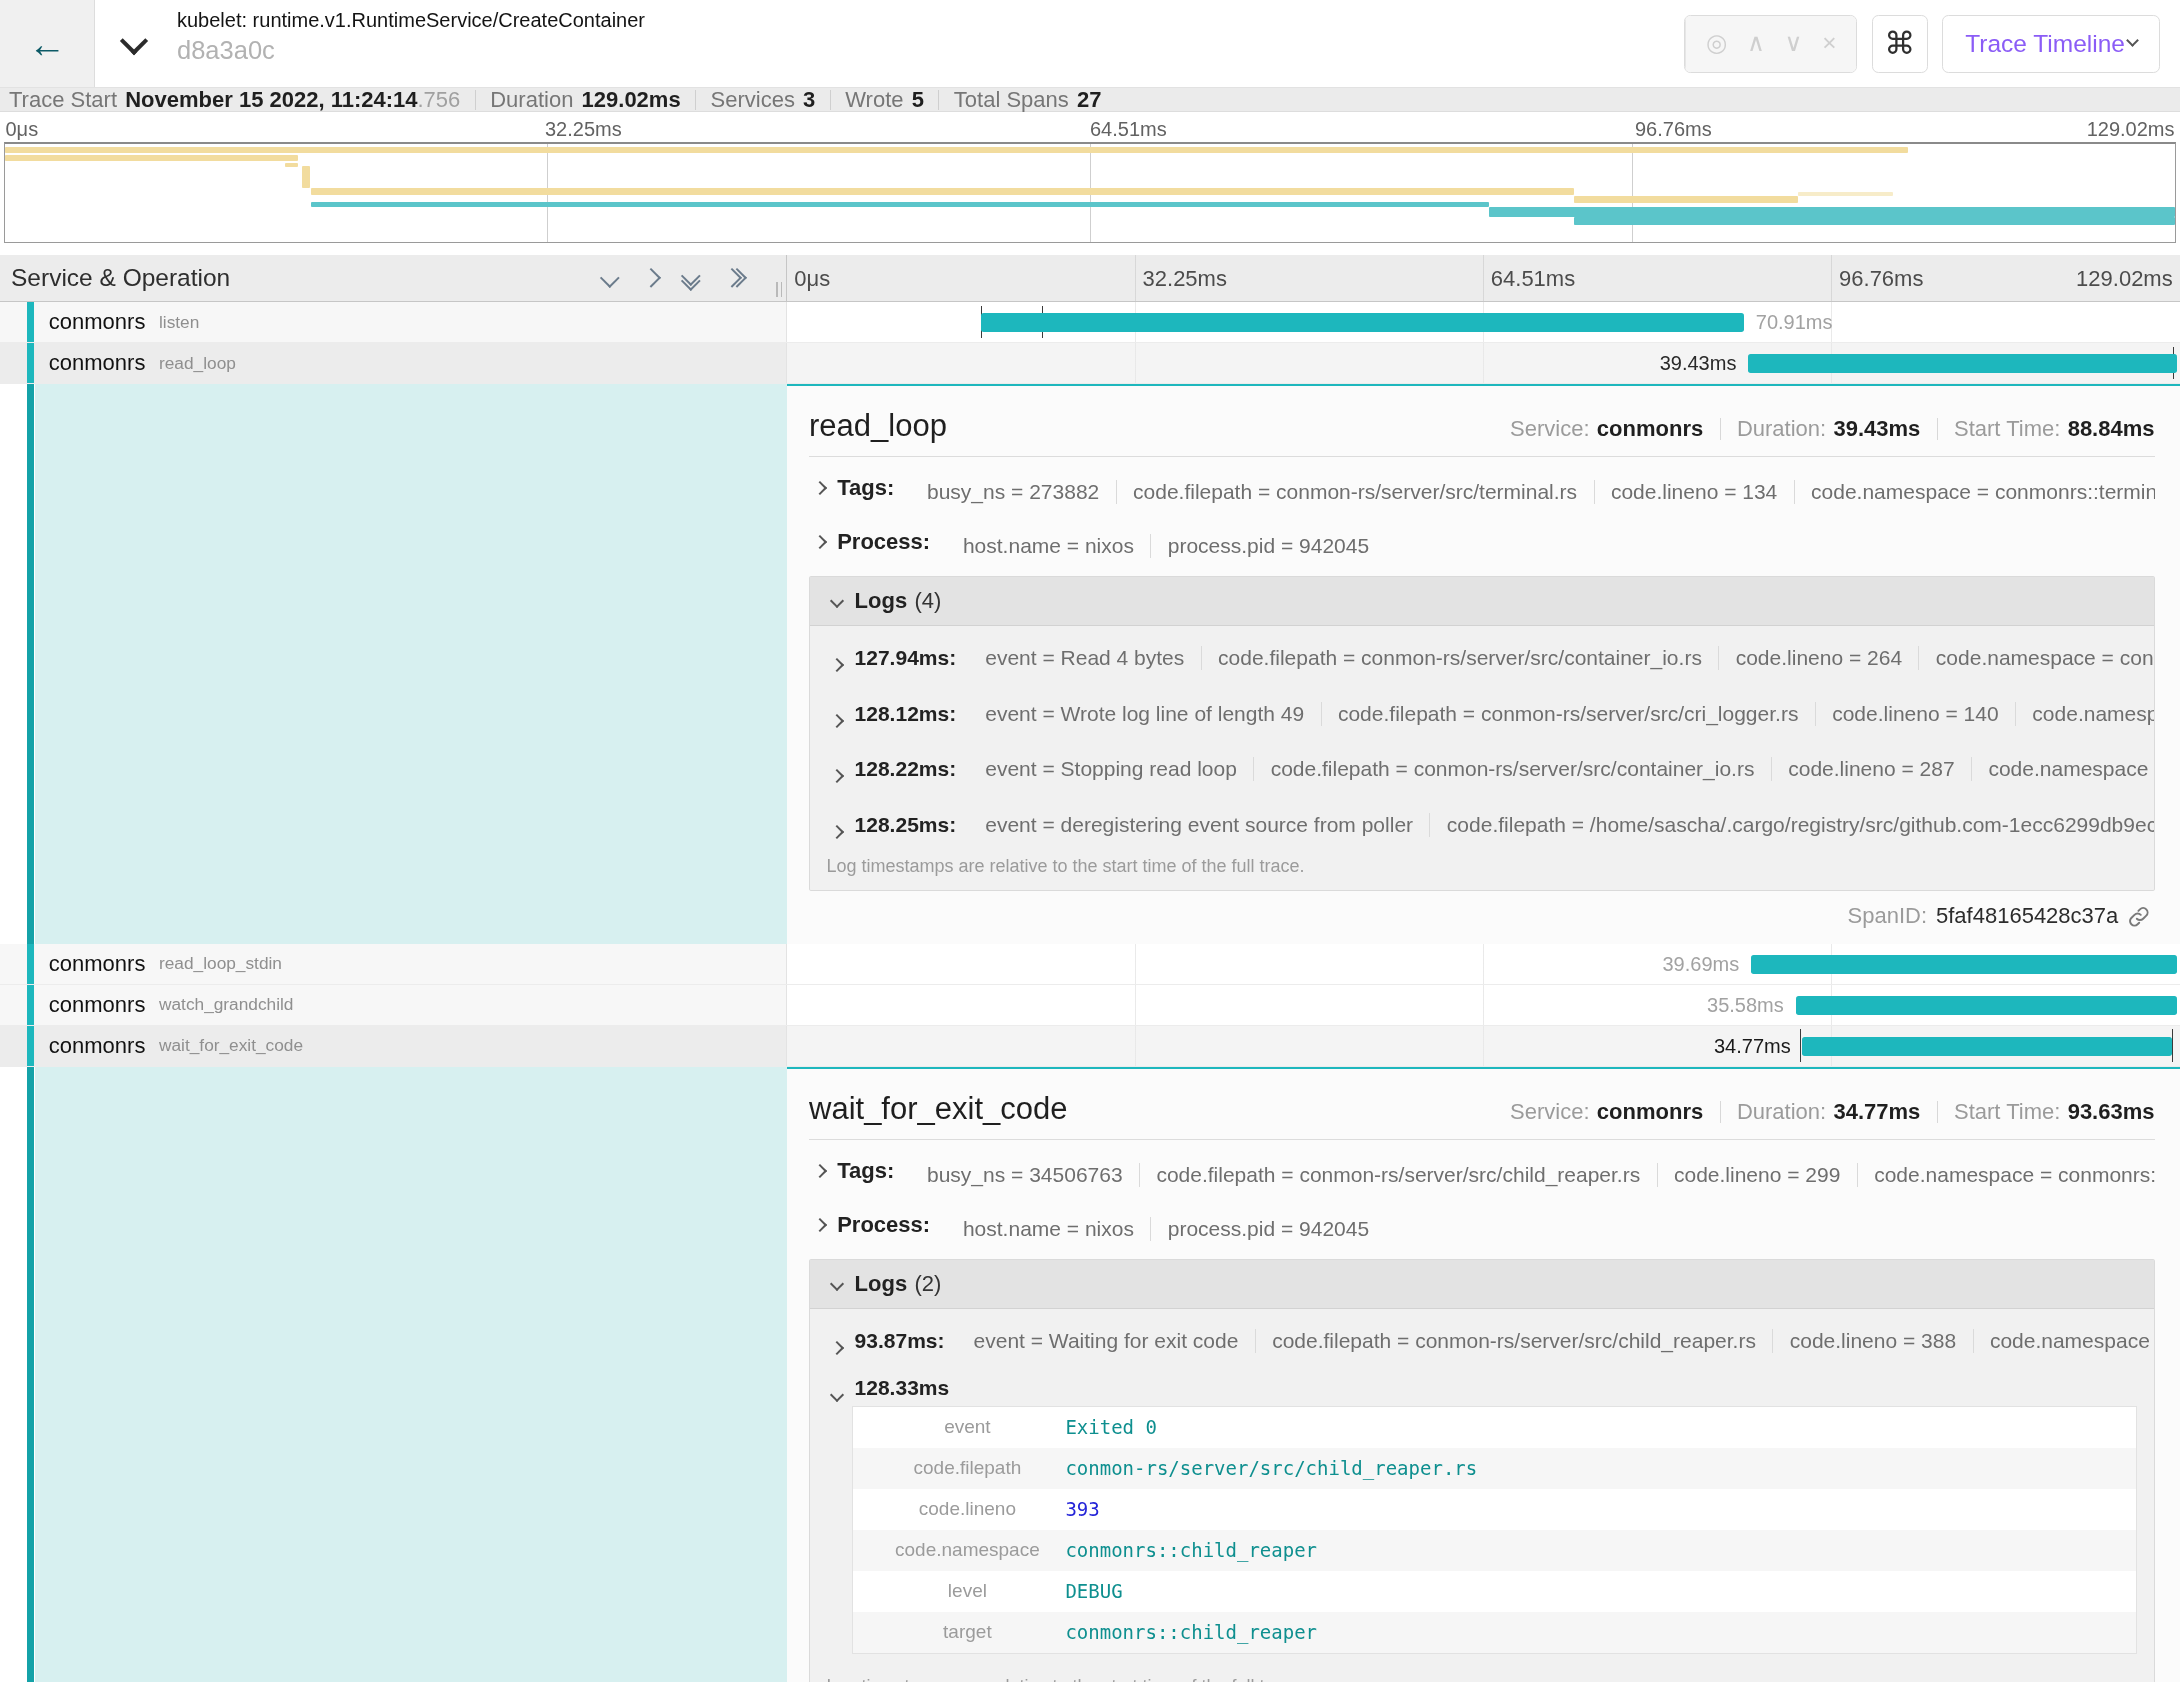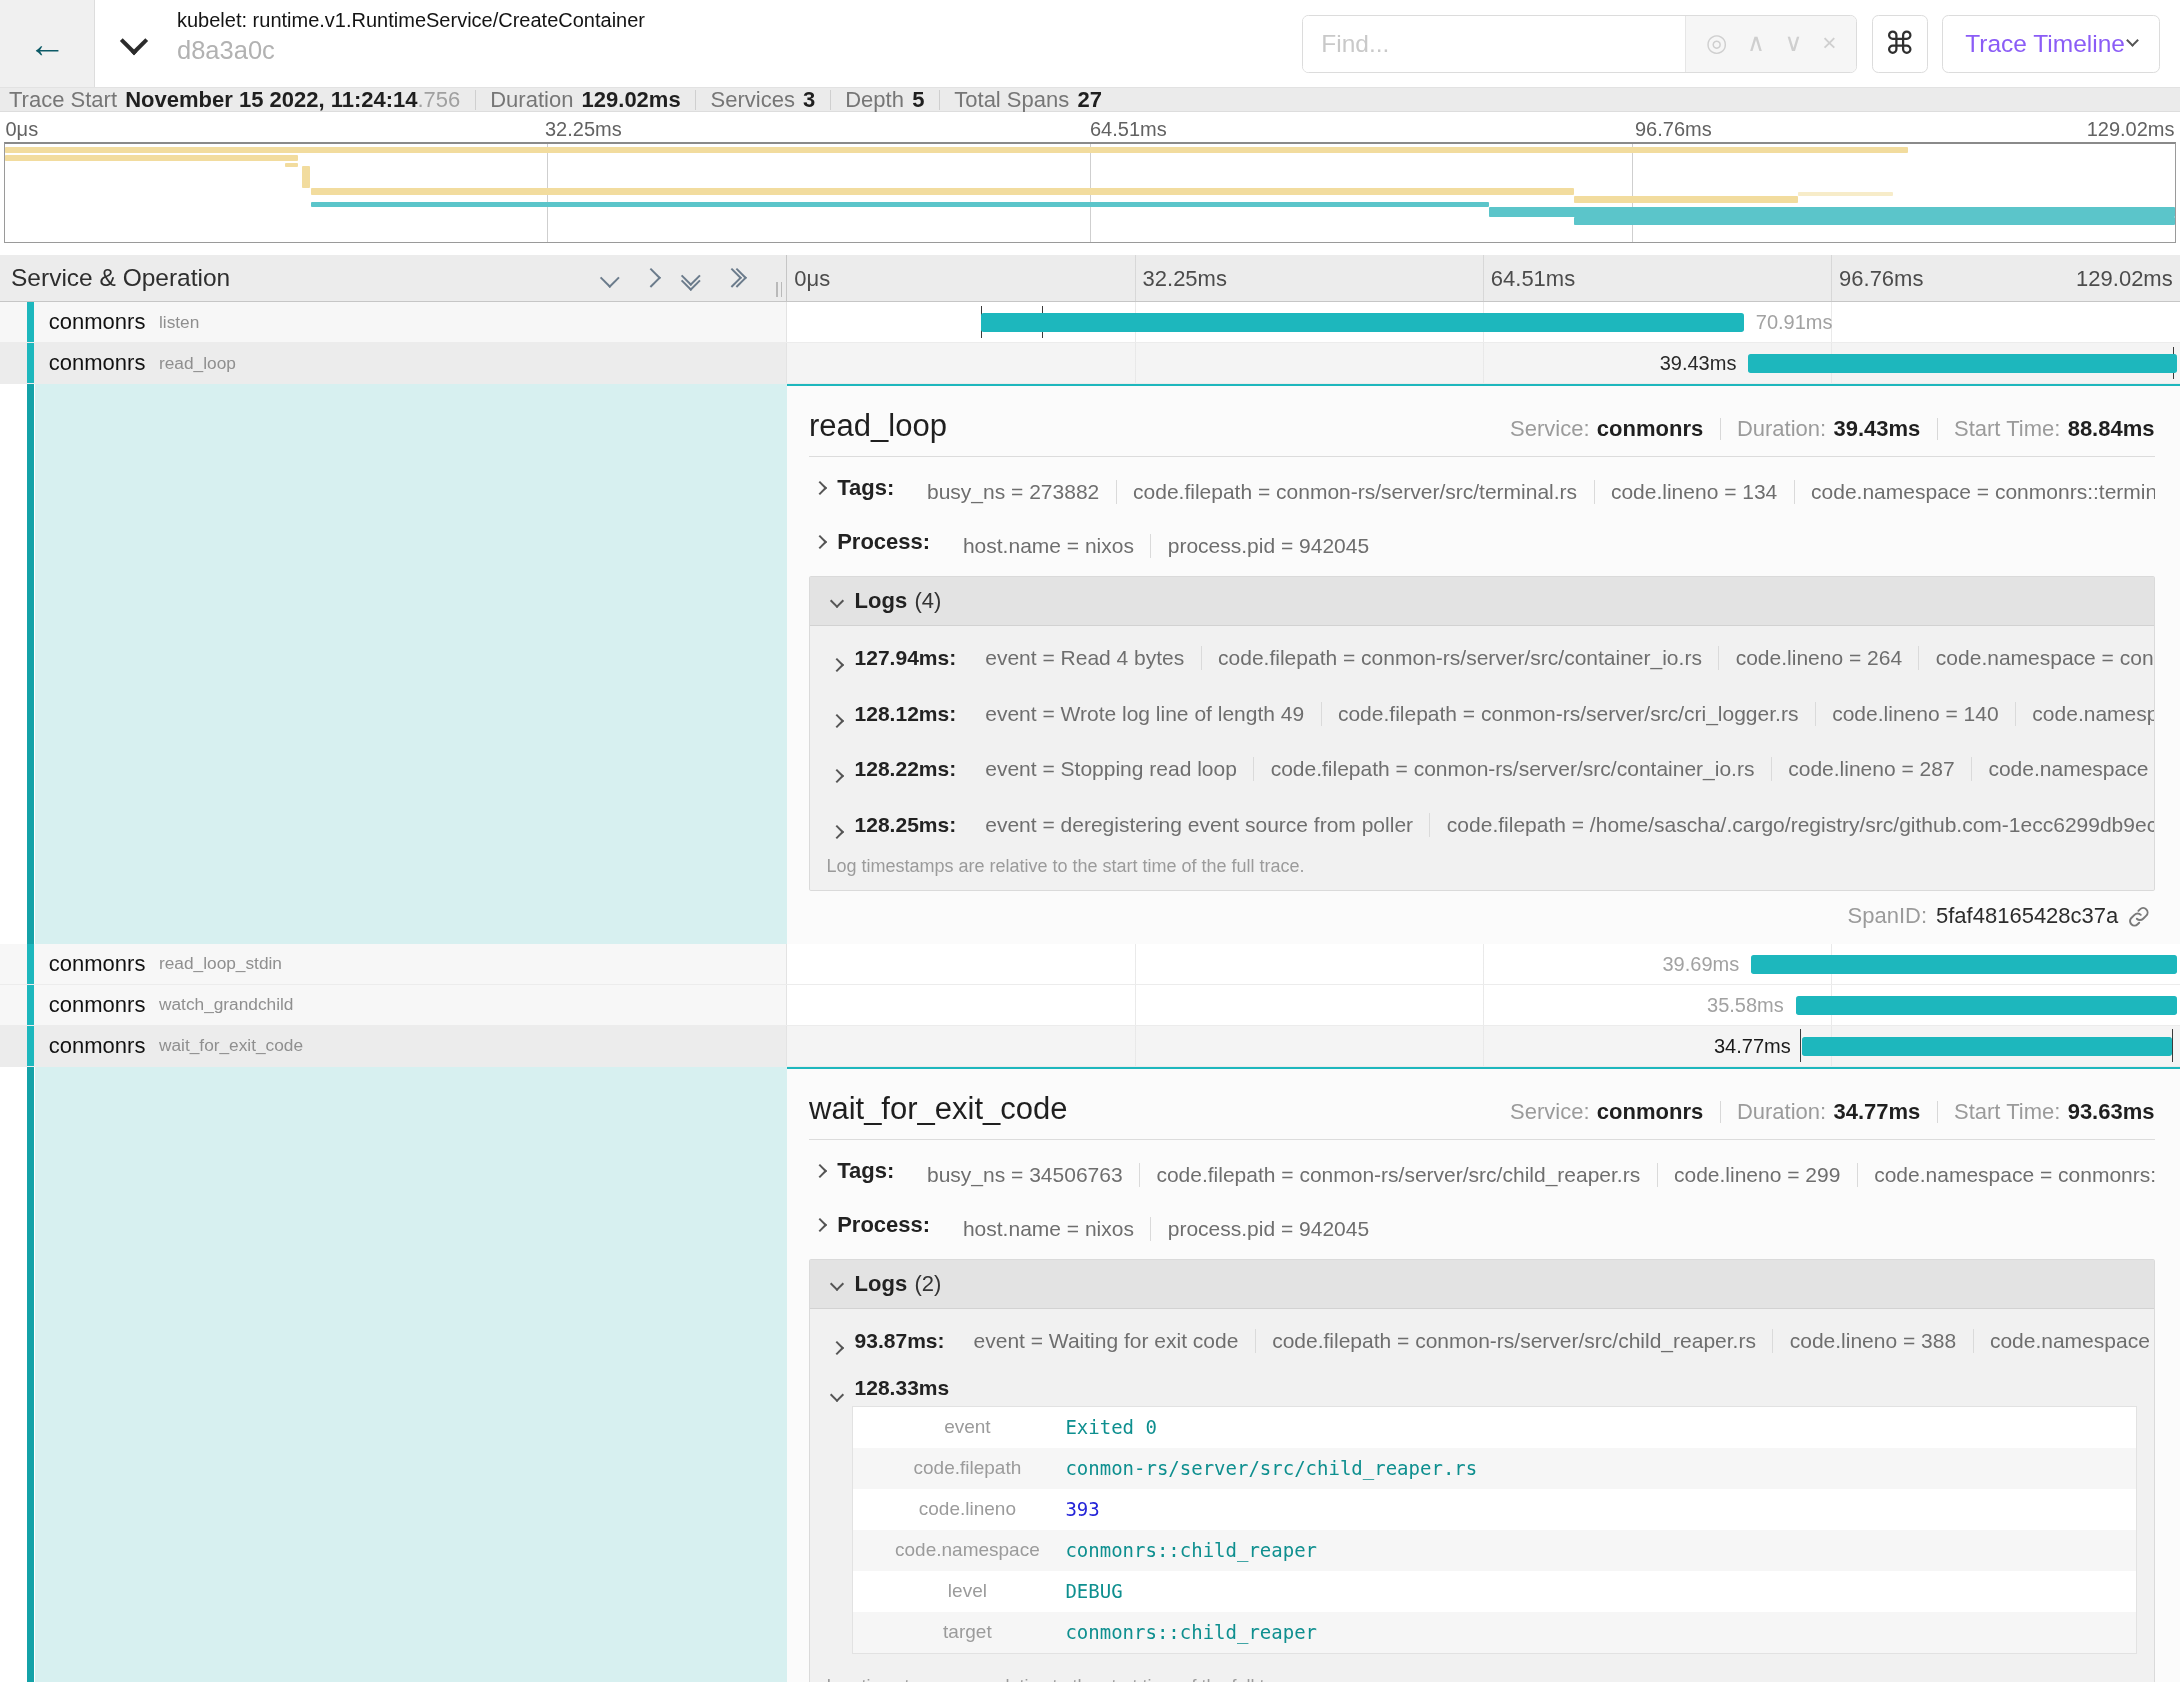--- a/index.html
+++ b/index.html
@@ -123,21 +123,20 @@
     <div class="back-col">
       <span class="back-arrow">←</span>
     </div>
     <div class="title-wrap">
       <span class="collapse-chev"></span>
       <div class="trace-title">kubelet: runtime.v1.RuntimeService/CreateContainer</div>
       <div class="trace-id">d8a3a0c</div>
     </div>
     <div class="top-actions">
       <div class="find-box">
-        <input type="text" placeholder="Find..." style="">
         <div class="find-actions">
           <span>◎</span>
           <span>∧</span>
           <span>∨</span>
           <span>×</span>
         </div>
       </div>
       <div class="cmd-btn">
         <span>⌘</span>
       </div>
@@ -152,21 +151,21 @@
     <span>Trace Start</span>
     <b>November 15 2022, 11:24:14</b>
     <span class="dim">.756</span>
     <span class="sum-sep"></span>
     <span>Duration</span>
     <b>129.02ms</b>
     <span class="sum-sep"></span>
     <span>Services</span>
     <b>3</b>
     <span class="sum-sep"></span>
-    <span>Depth</span>
+    <span>Wrote</span>
     <b>5</b>
     <span class="sum-sep"></span>
     <span>Total Spans</span>
     <b>27</b>
   </div>
 
   <div class="minimap">
     <div class="mm-ticks">
       <span class="mm-tick" style="left:5.5px">0μs</span>
       <span class="mm-tick" style="left:25%">32.25ms</span>

